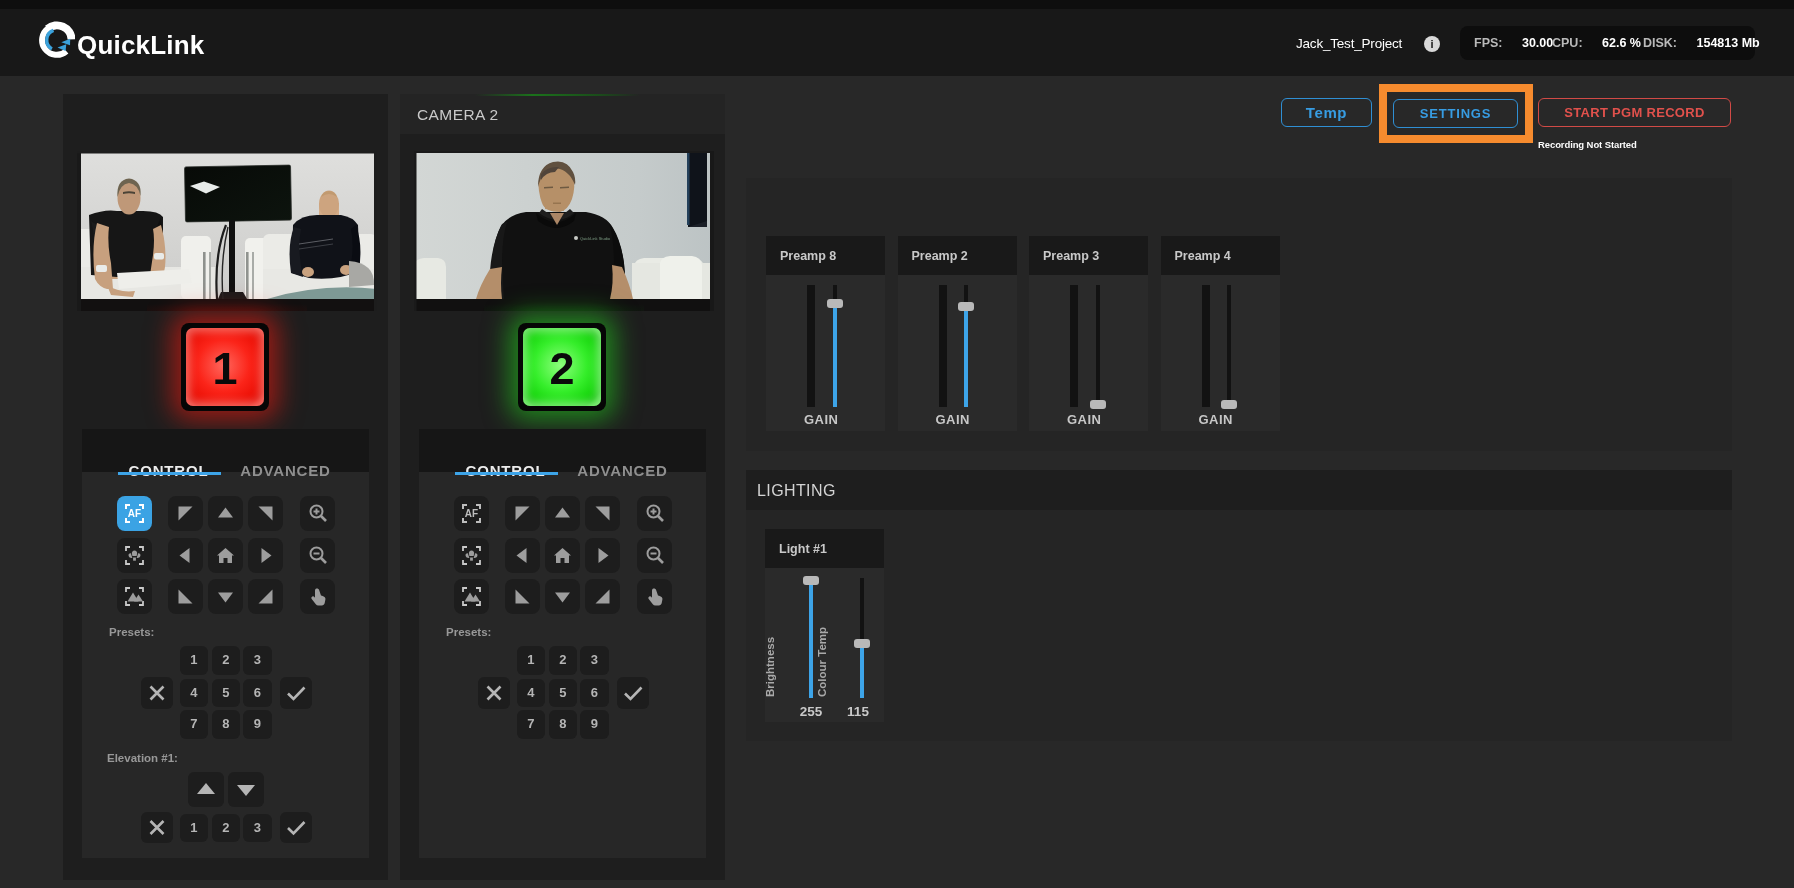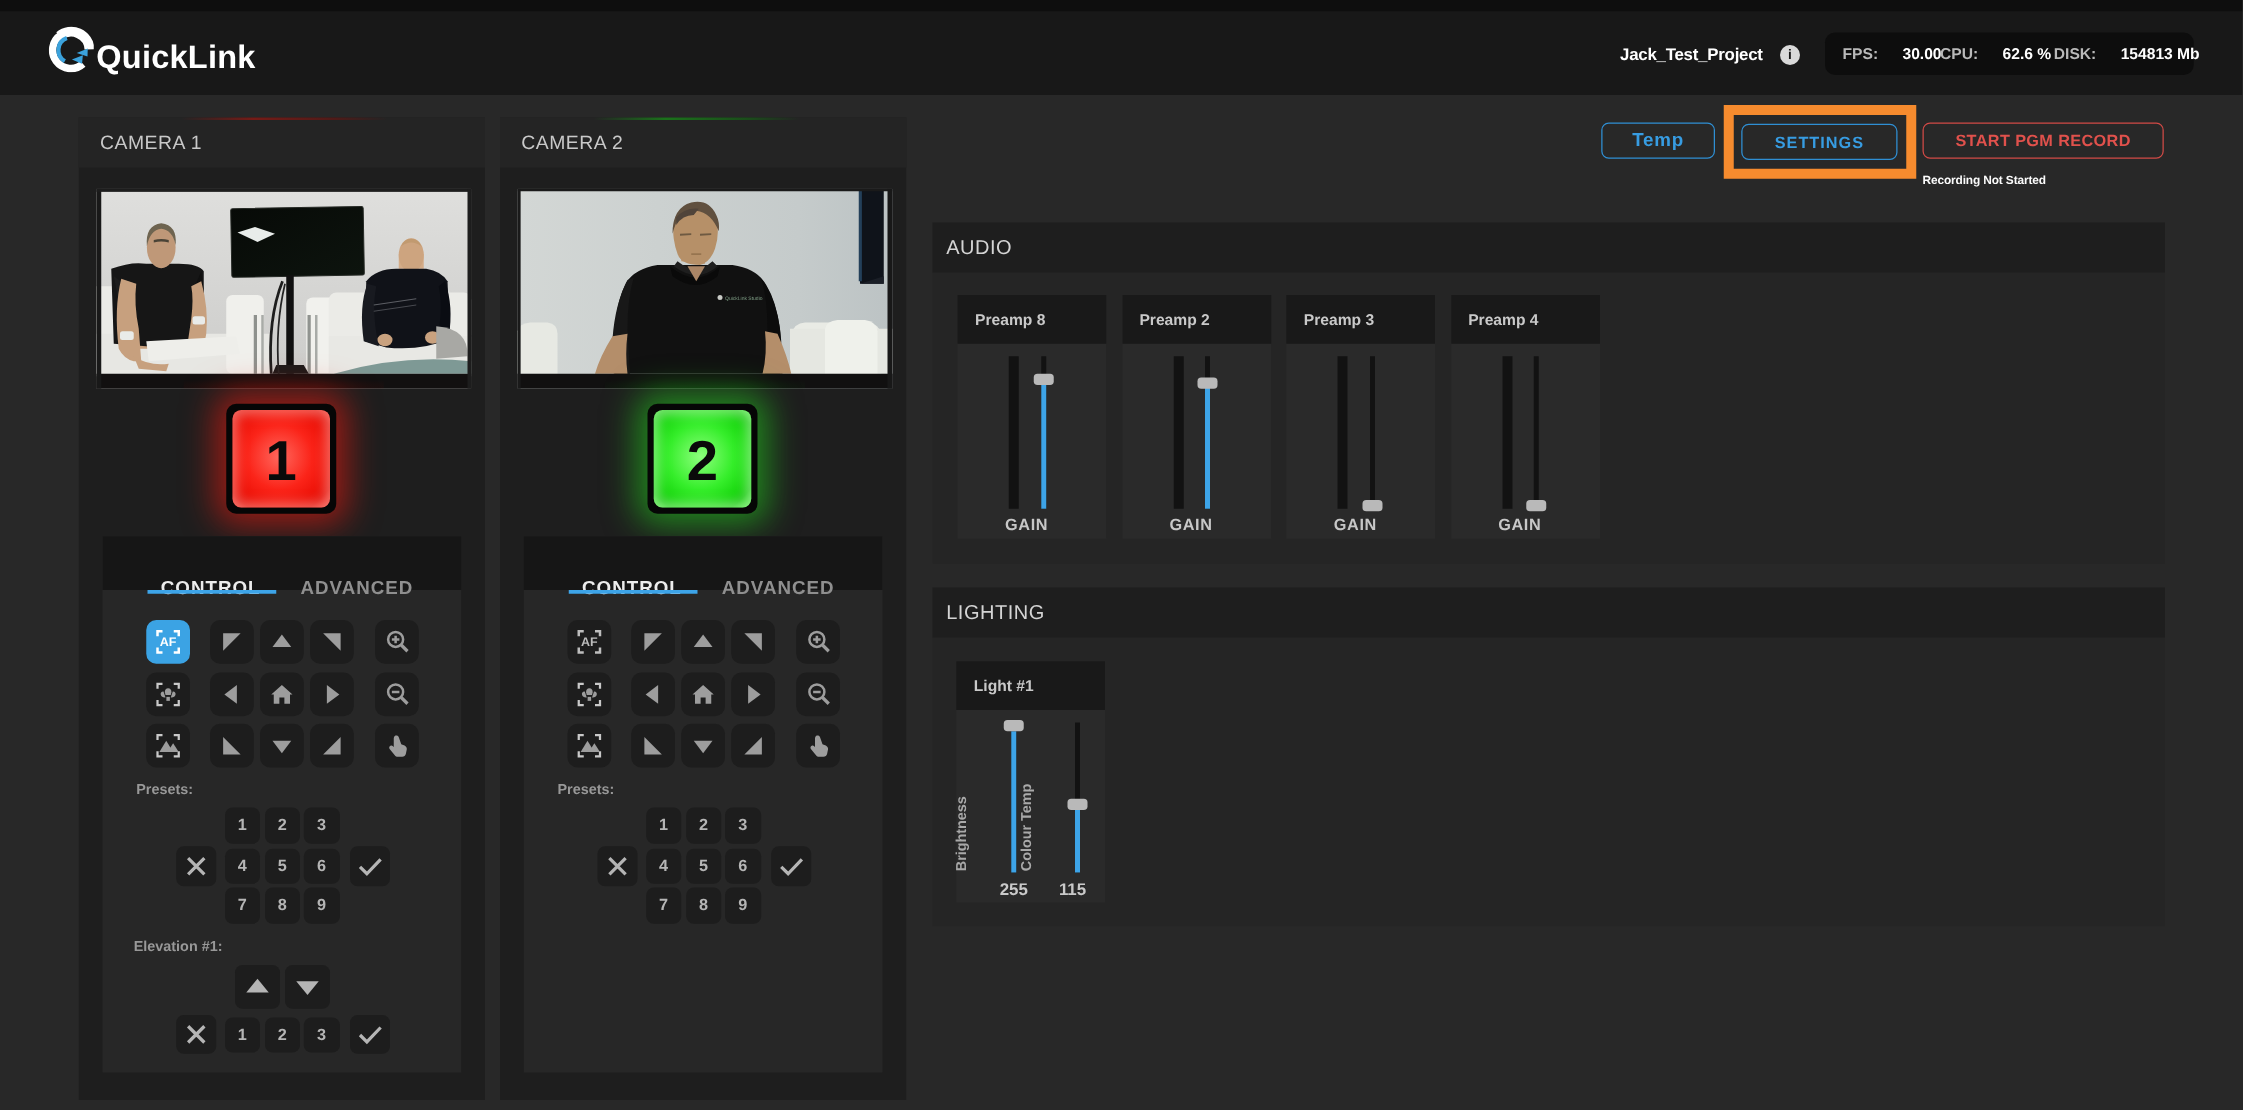--- a/index.html
+++ b/index.html
@@ -2,21 +2,21 @@
 <html><head>
 <meta charset="utf-8">
 <style>
 * { margin:0; padding:0; box-sizing:border-box; }
 html,body { width:1794px; height:888px; background:#282828; font-family:"Liberation Sans", sans-serif; overflow:hidden; }
 .abs { position:absolute; }
 #page { position:relative; width:1794px; height:888px; }
 #hdr { left:0; top:0; width:1794px; height:76px; background:#181818; }
 #hdrtop { left:0; top:0; width:1794px; height:9px; background:#0e0e0e; }
 #logotext { left:77px; top:30px; color:#fff; font-size:26px; font-weight:bold; letter-spacing:0.2px; }
-#proj { left:1296px; top:36px; color:#fff; font-size:13.5px; font-weight:bold; letter-spacing:-0.2px; }
+#proj { left:1296px; top:36px; color:#fff; font-size:13.5px; font-weight:normal; letter-spacing:-0.2px; }
 #info { left:1424px; top:36px; width:16px; height:16px; border-radius:50%; background:#d9d9d9; color:#161616; font-size:11px; font-weight:bold; text-align:center; line-height:16px; }
 #stats { left:1460px; top:26px; width:295px; height:34px; background:#0d0d0d; border-radius:8px; color:#fff; font-size:12.5px; line-height:34px; white-space:nowrap; }
 #stats span { position:absolute; top:0; }
 #stats span.l { color:#b9b9b9; font-weight:bold; }
 #stats b { color:#fff;margin-left:16px; }
 .campanel { top:94px; width:325px; height:786px; background:#1e1e1e; }
 .camhdr { left:0; top:0; width:325px; height:40px; background:#242424; color:#c9c9c9; font-size:15.5px; letter-spacing:0.4px; }
 .camhdr span { position:absolute; left:17px; top:12px; }
 .tally { position:absolute; top:0; height:2px; }
 .photo { left:14px; top:57px; width:300px; height:160px; }
@@ -71,24 +71,20 @@
 <div class="abs" id="logotext">QuickLink</div>
 <div class="abs" id="proj">Jack_Test_Project</div>
 <div class="abs" id="info">i</div>
 <div class="abs" id="stats">
       <span class="l" style="left:14px">FPS: <b>30.00</b></span>
       <span class="l" style="left:92px">CPU: <b>62.6 %</b></span>
       <span class="l" style="left:183px">DISK: <b>154813 Mb</b></span>
     </div>
 
 <div class="abs campanel" style="left:63px;">
-<div class="abs camhdr">
-        <span>CAMERA 1</span>
-<div class="tally" style="left:82px; width:165px; background:linear-gradient(90deg, rgba(120,10,10,0), rgba(145,24,18,0.75) 35%, rgba(130,15,10,0.45) 75%, rgba(120,10,10,0));"></div>
-      </div>
 <div class="abs photo"><svg width="300" height="160" viewBox="0 0 300 160">
 <defs>
 <linearGradient id="w1" x1="0" y1="0" x2="0" y2="1">
               <stop offset="0" stop-color="#dfdfdd"></stop>
               <stop offset="0.8" stop-color="#cfcfcd"></stop>
               <stop offset="1" stop-color="#c6c6c4"></stop>
             </linearGradient>
 <linearGradient id="tv1" x1="0" y1="0" x2="1" y2="1">
               <stop offset="0" stop-color="#070a07"></stop>
               <stop offset="1" stop-color="#0d140e"></stop>
@@ -476,23 +472,20 @@
       </svg></div>
     <div class="sqbtn" style="left:616.5px; top:677px; width:32px; height:32px;"><svg width="32" height="32" viewBox="0 0 32 32">
         <path d="M8.0 16.5 L13.5 22.0 L24.5 10.5" stroke="#b5b5b5" stroke-width="2.6" fill="none"></path>
       </svg></div>
 <div class="obtn" id="backbtn">Temp</div>
 <div id="orange" class="abs"></div>
 <div class="obtn" id="setbtn">SETTINGS</div>
 <div class="obtn" id="recbtn">START PGM RECORD</div>
 <div class="abs" id="recnote">Recording Not Started</div>
 <div class="abs bigpanel" style="top:178px; height:273px;">
-      <div class="bigpanelhdr">
-        <span>AUDIO</span>
-      </div>
       <div class="card" style="left:20.0px; top:58px; height:195px;">
         <div class="cardhdr">
           <span>Preamp 8</span>
         </div>
         <div class="meter" style="left:41px; top:49px; height:122px;"></div>
         <div class="strack" style="left:66.5px; top:49px; height:122px;"></div>
         <div class="sfill" style="left:66.5px; top:67px; height:104px;"></div>
         <div class="shandle" style="left:60.5px; top:63px;"></div>
         <div class="gain" style="left:38px; top:176px;">GAIN</div>
       </div>

